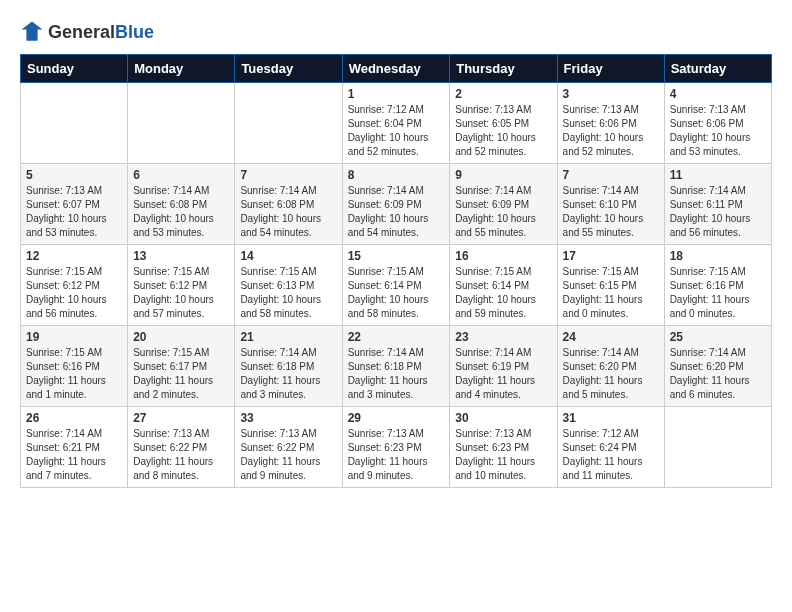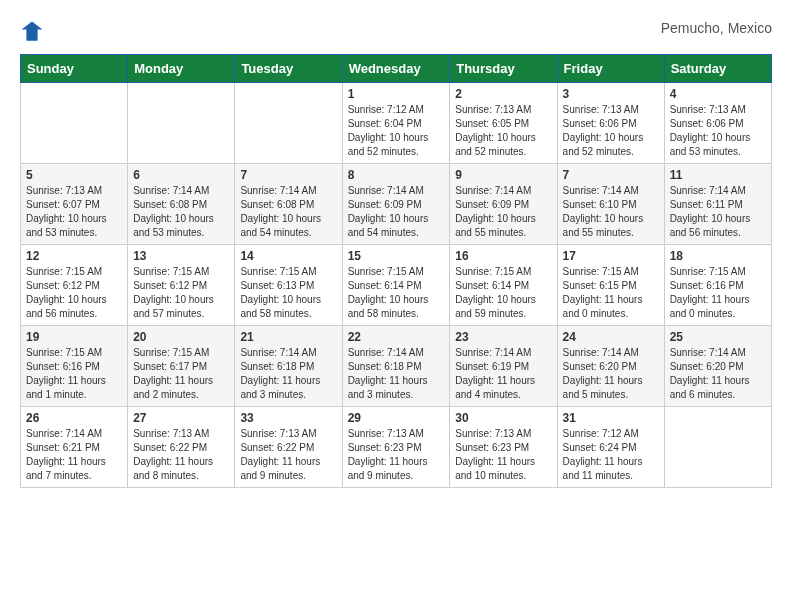--- a/index.html
+++ b/index.html
@@ -46,21 +46,21 @@
     .calendar-subtitle {
       font-size: 14px;
       color: #555;
     }
     .calendar {
       width: 100%;
       border-collapse: collapse;
       border: 1px solid #ccc;
     }
     .calendar th {
-      background-color: #15803d;
+      background-color: #0f172a;
       color: #fff;
       text-align: left;
       padding: 6px 6px;
       font-size: 13px;
       border: 1px solid #1a5fa8;
     }
     .calendar td {
       vertical-align: top;
       padding: 4px 5px;
       border: 1px solid #ccc;
@@ -92,23 +92,25 @@
     }
   </style>
 </head>
 <body>
 
 <div class="header">
   <div class="logo">
     <svg class="logo-icon" viewBox="0 0 30 30">
       <polygon points="15,2 28,12 22,12 22,26 8,26 8,12 2,12" fill="#1a5fa8"></polygon>
     </svg>
+    <div>
+      <span class="logo-text-general">General</span><span class="logo-text-blue">Blue</span>
+    </div>
   </div>
   <div class="title-block">
-    <div class="calendar-subtitle">Pemucho, Mexico</div>
   </div>
 </div>
 
 <table class="calendar">
   <thead>
     <tr id="header-row">
         <th>Sunday</th>
         <th>Monday</th>
         <th>Tuesday</th>
         <th>Wednesday</th>

